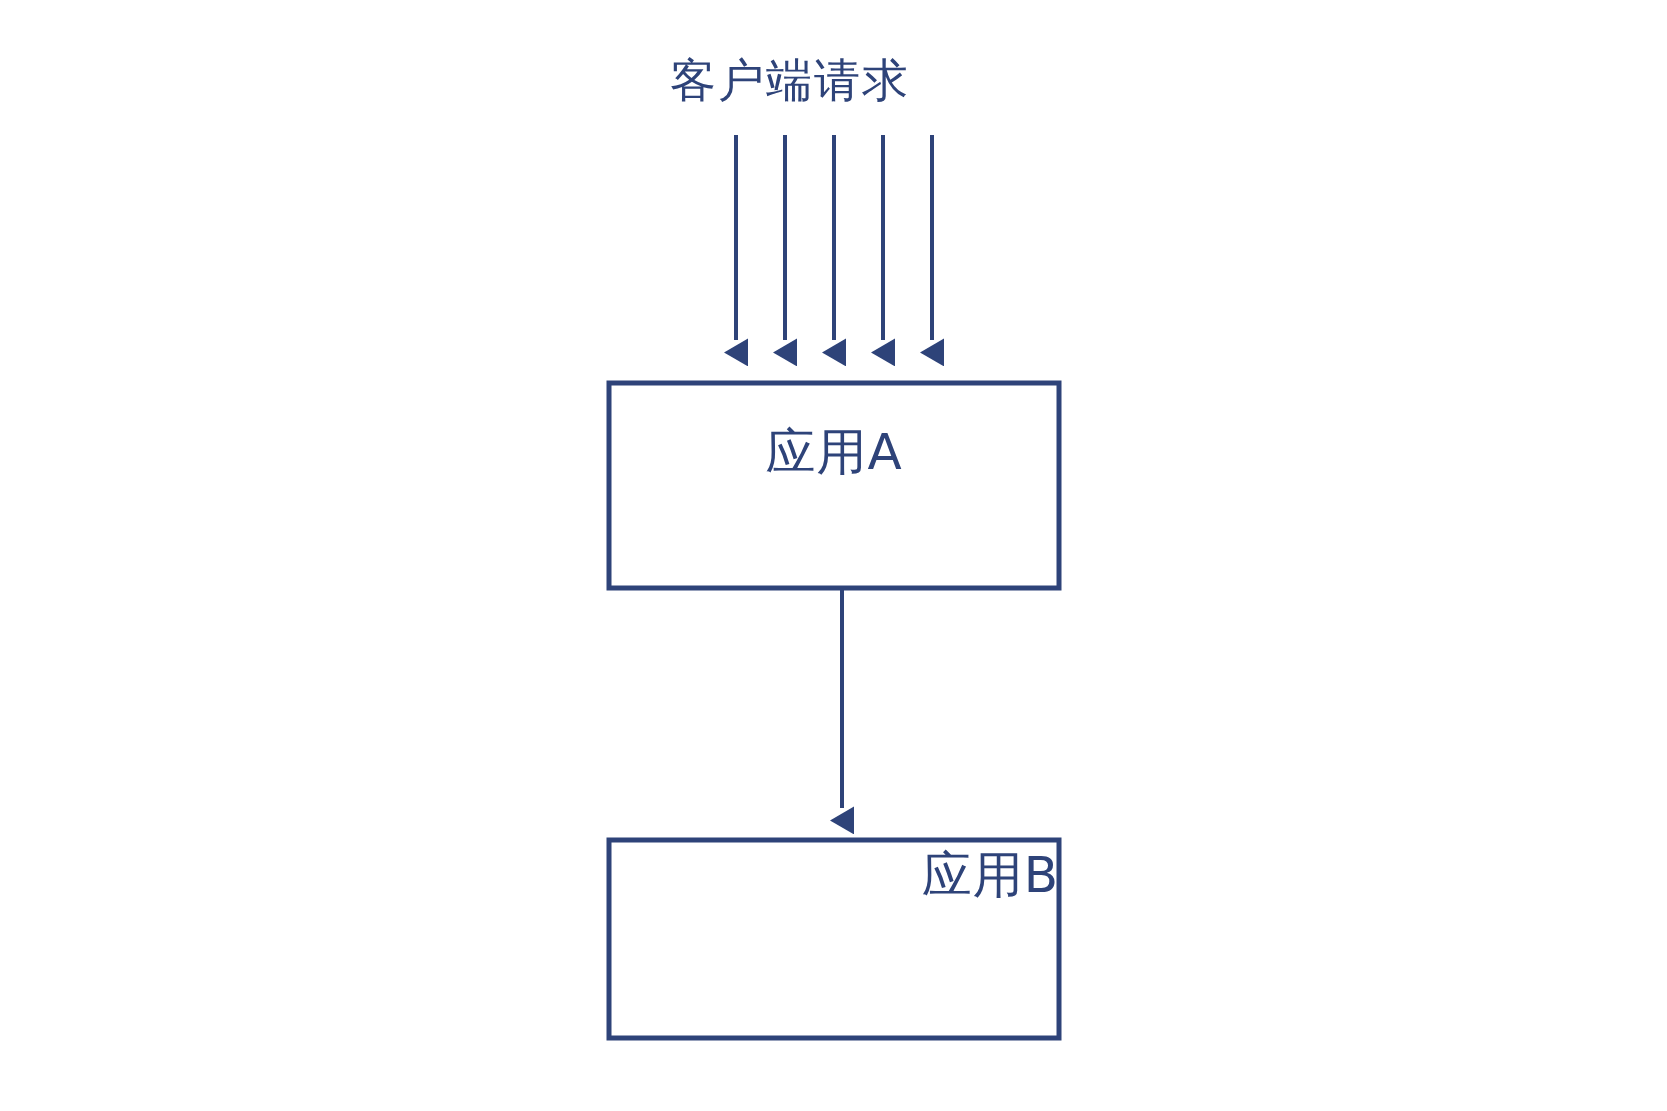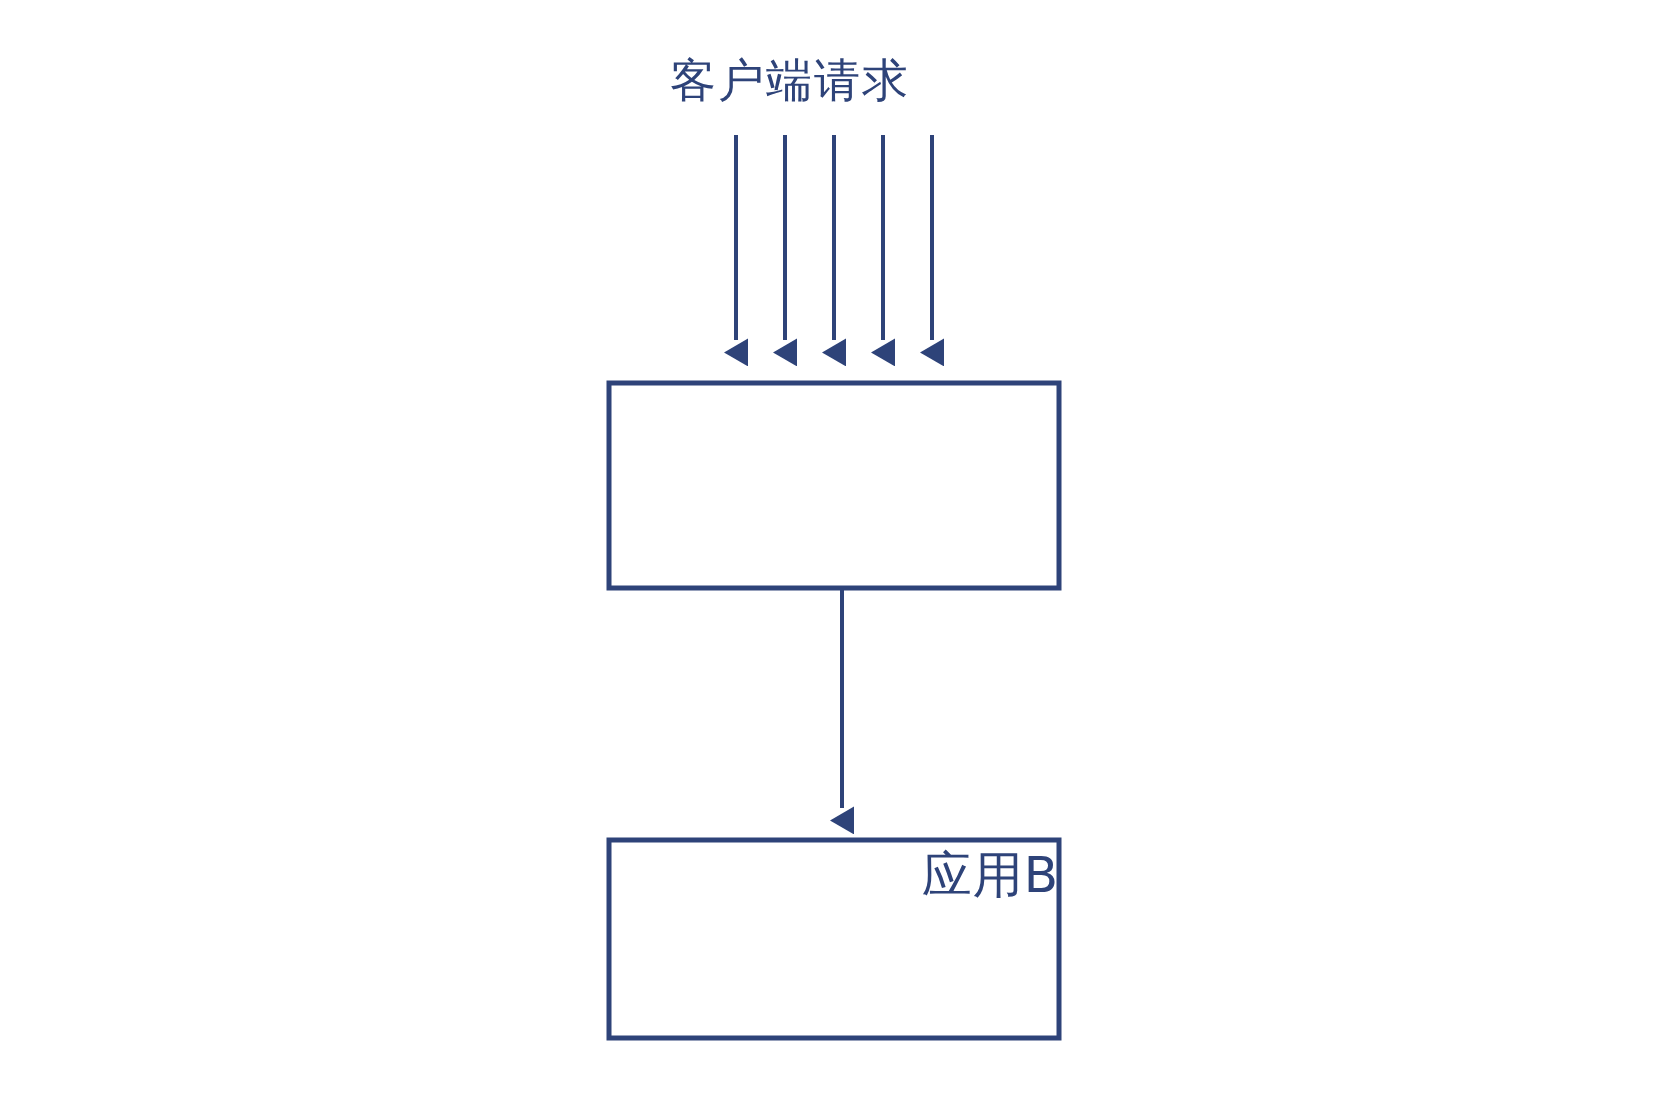--- a/index.html
+++ b/index.html
@@ -86,16 +86,17 @@
     <rect x="609" y="383" width="450" height="205" fill="#ffffff" stroke="#2E4379" stroke-width="5"></rect>
 
     <line x1="842" y1="590" x2="842" y2="808" stroke="#2E4379" stroke-width="4" marker-end="url(#arrowhead)"></line>
 
     <rect x="609" y="840" width="450" height="198" fill="#ffffff" stroke="#2E4379" stroke-width="5"></rect>
 
   </svg>
 
   <div class="flow-label" id="label-client-request">客户端请求</div>
 
+  <div class="node-label" id="label-app-a">应用A</div>
 
   <div class="node-label" id="label-app-b">应用B</div>
 
 </div>
 
 </body></html>

